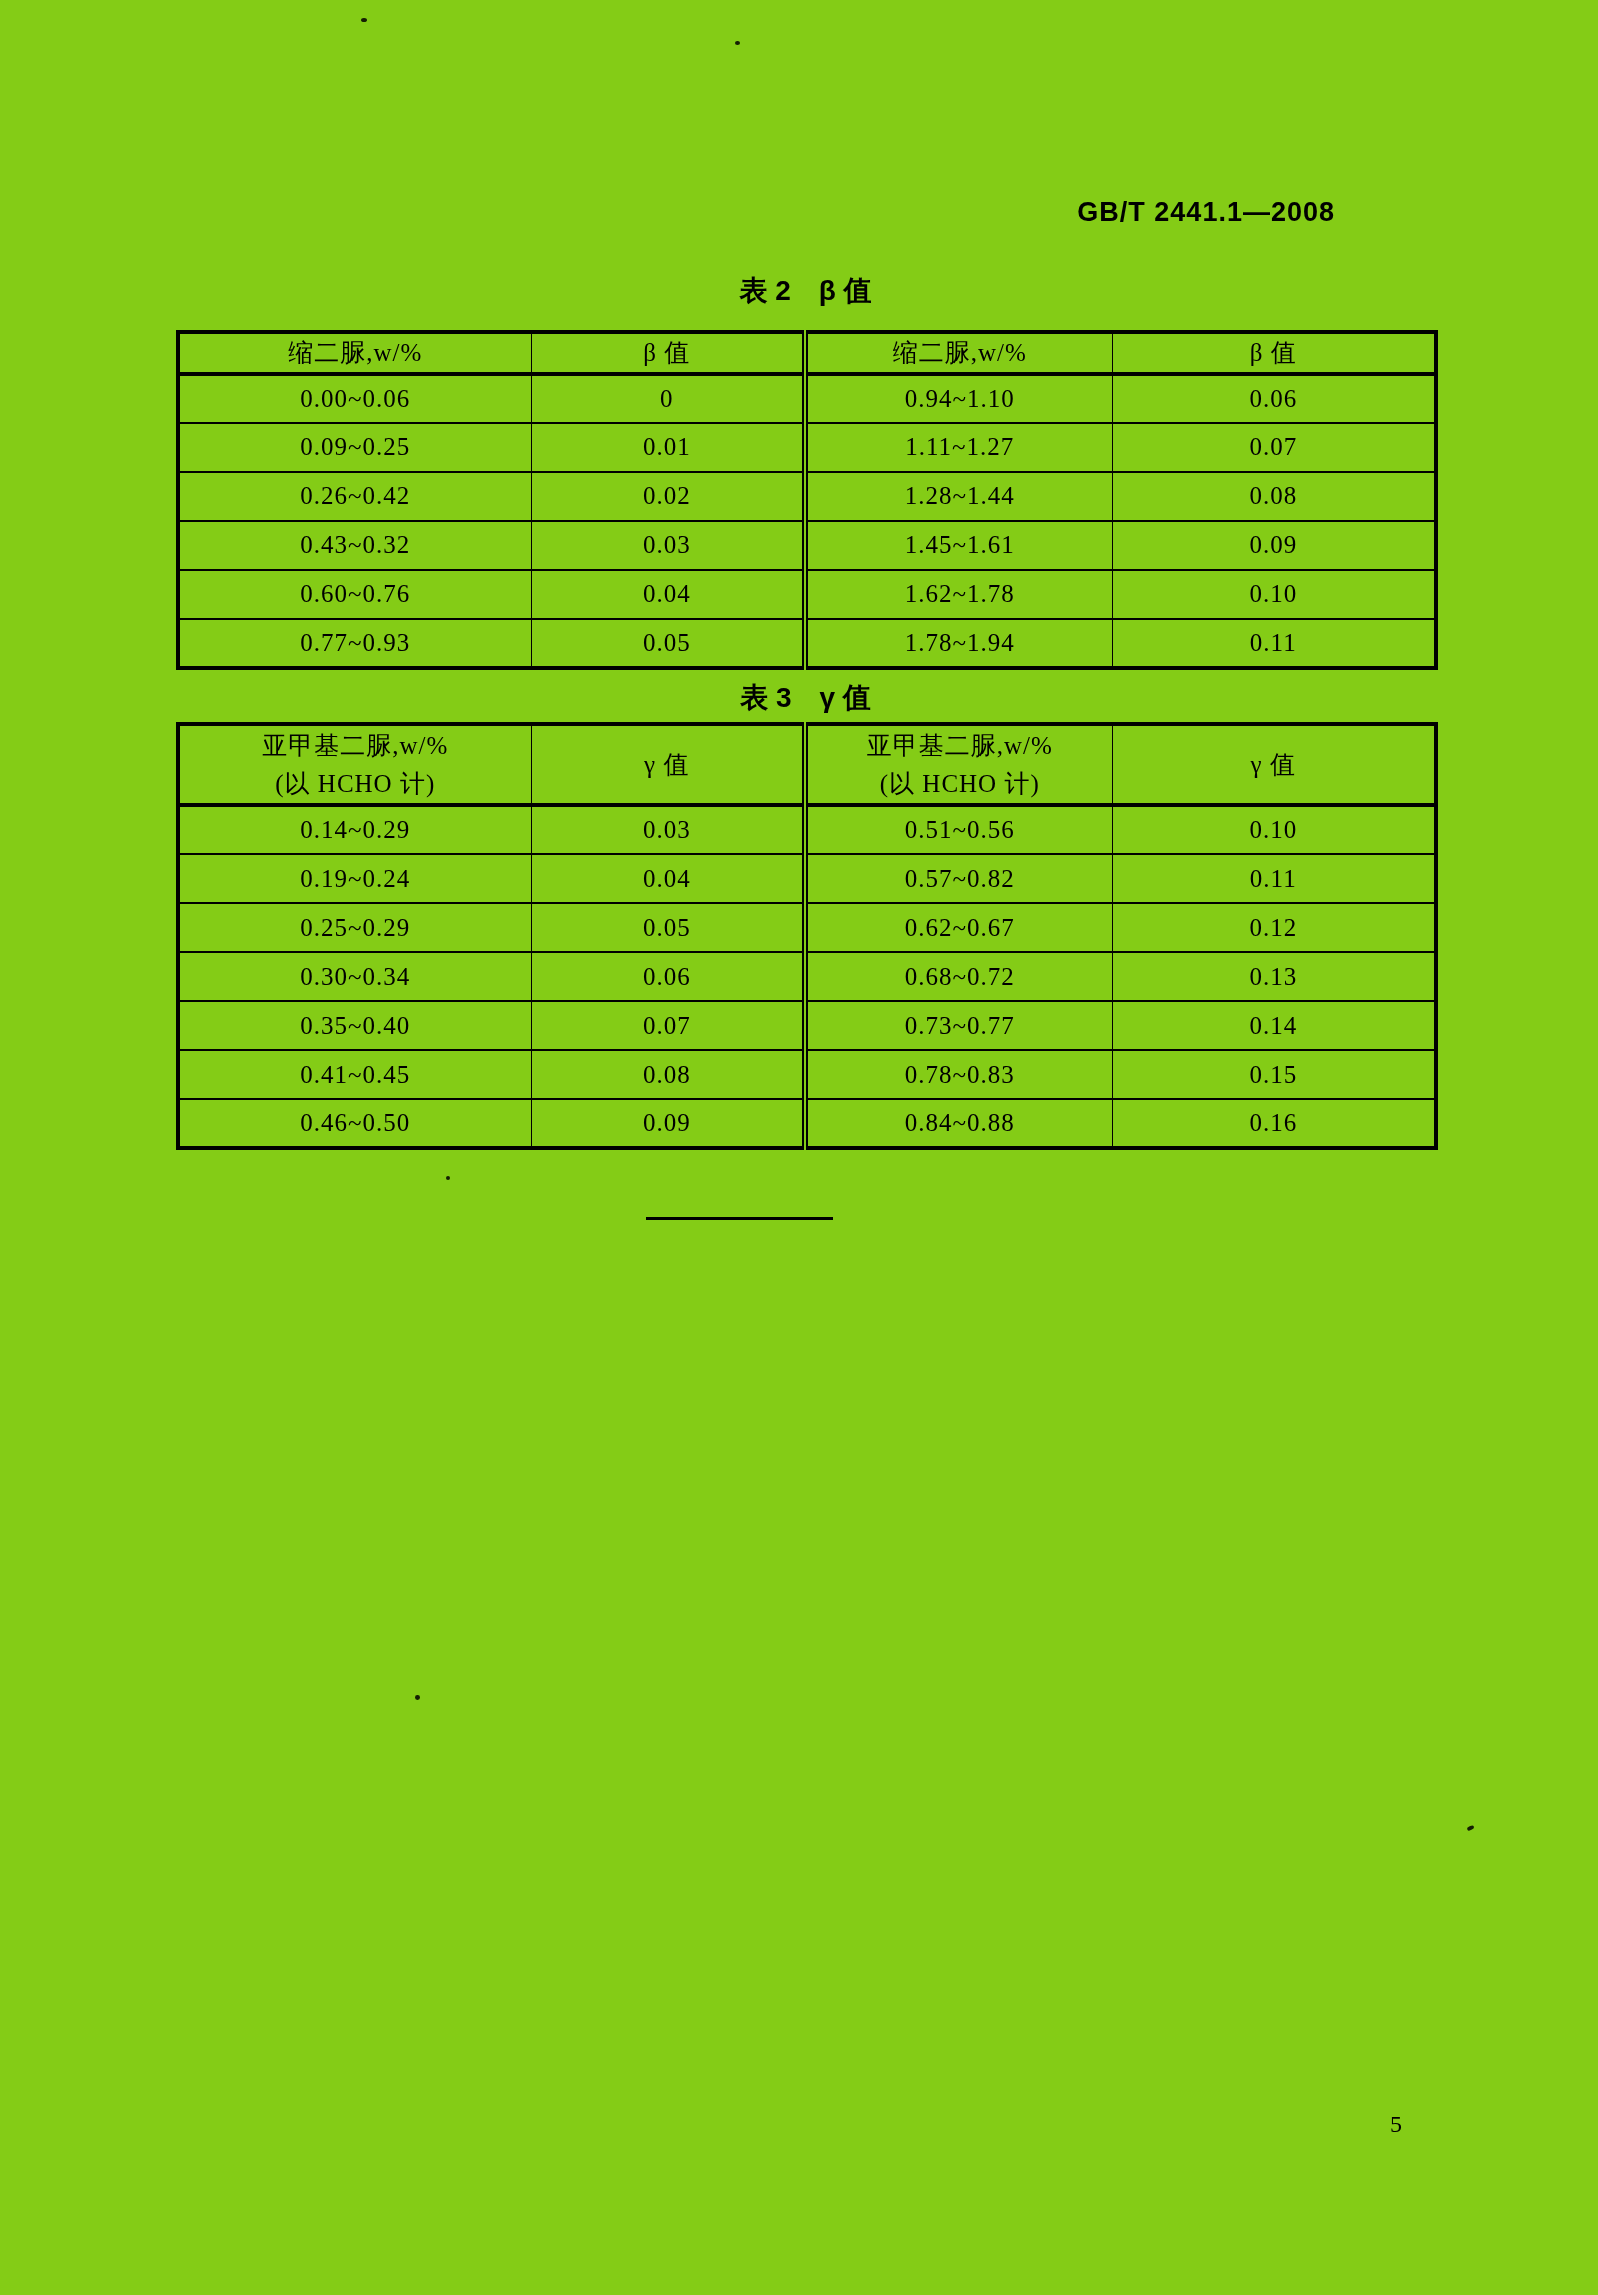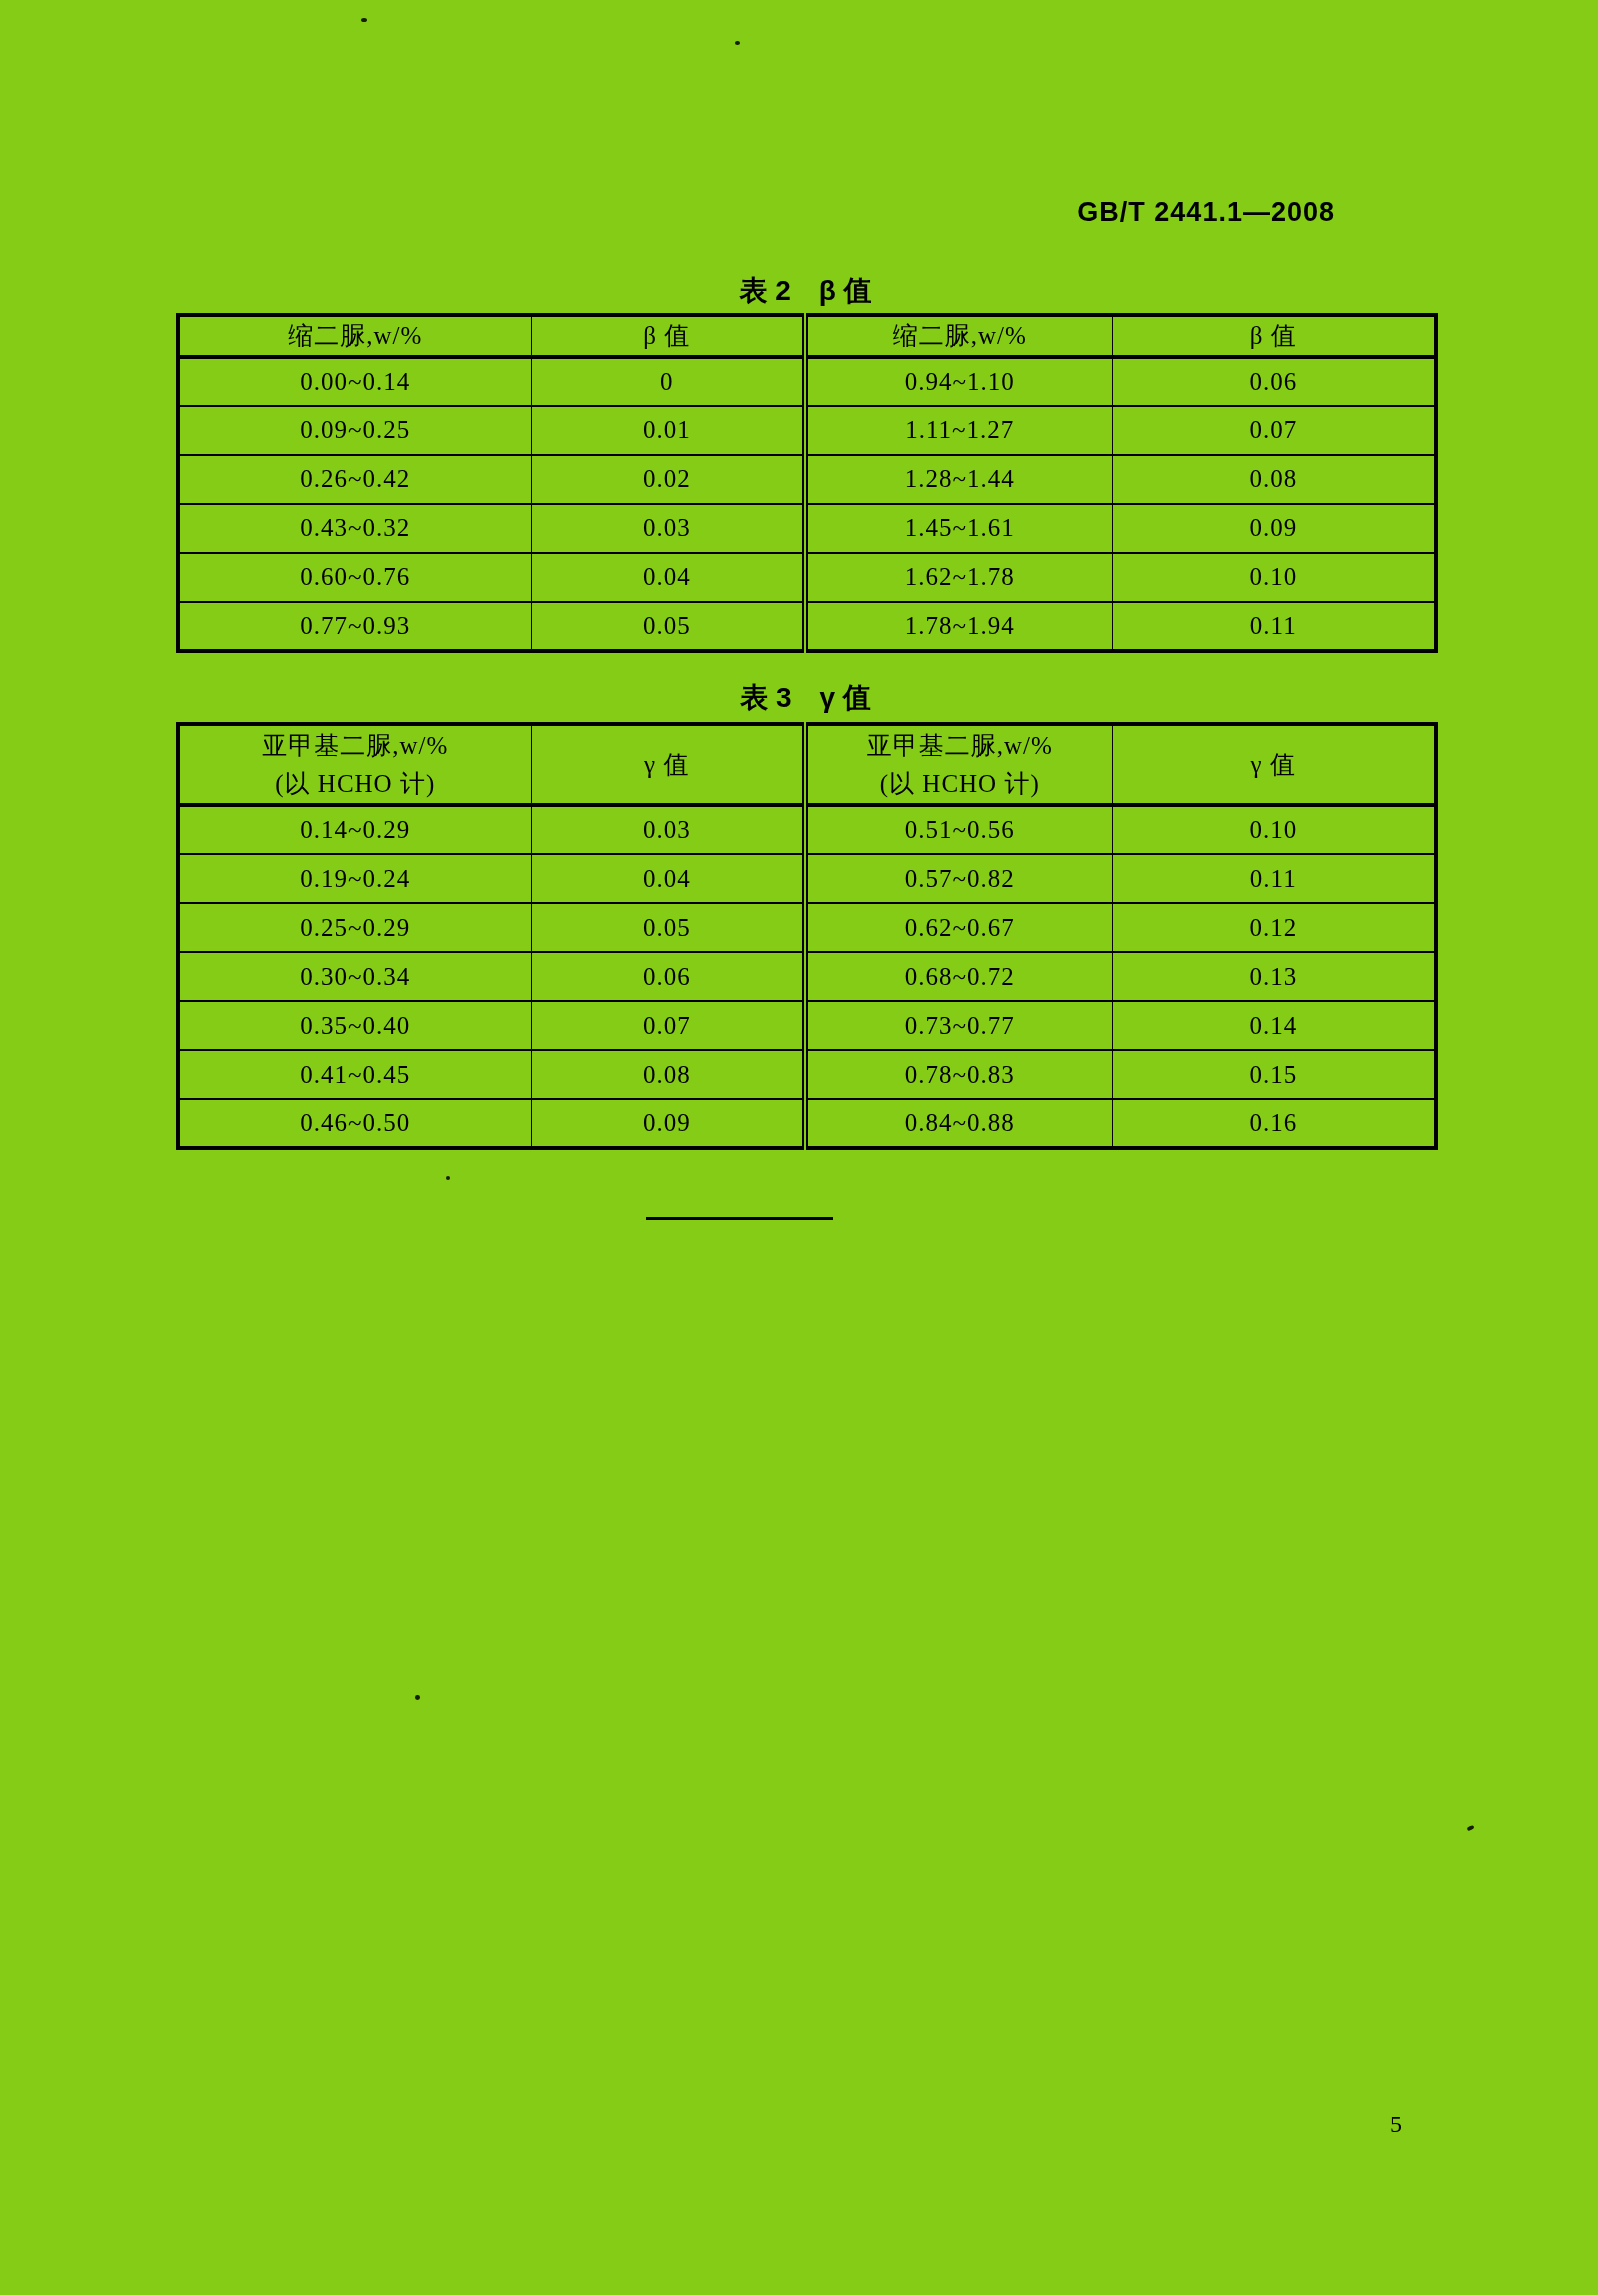--- a/index.html
+++ b/index.html
@@ -50,21 +50,21 @@
   .grid {
     position: absolute;
     left: 176px;
     width: 1259px;
     table-layout: fixed;
     border-collapse: collapse;
     border: 4.3px solid #000;
     font-family: "Liberation Serif", "DejaVu Serif", serif;
     font-size: 25px;
   }
-  .t2 { top: 313px; }
+  .t2 { top: 330px; }
   .t3 { top: 722px; }
 
   .grid col.c1 { width: 353px; }
   .grid col.c2 { width: 274px; }
   .grid col.c3 { width: 307px; }
   .grid col.c4 { width: 324px; }
 
   .grid th, .grid td {
     border: 1.9px solid #000;
     border-top-width: 2.9px;
@@ -148,21 +148,21 @@
         <th>
             <span class="hl1">缩二脲,w/%</span>
           </th>
         <th>
             <span class="hl1">β 值</span>
           </th>
       </tr>
     </thead>
     <tbody>
       <tr>
-        <td>0.00~0.14</td>
+        <td>0.00~0.06</td>
         <td>0</td>
         <td>0.94~1.10</td>
         <td>0.06</td>
       </tr>
       <tr>
         <td>0.09~0.25</td>
         <td>0.01</td>
         <td>1.11~1.27</td>
         <td>0.07</td>
       </tr>

